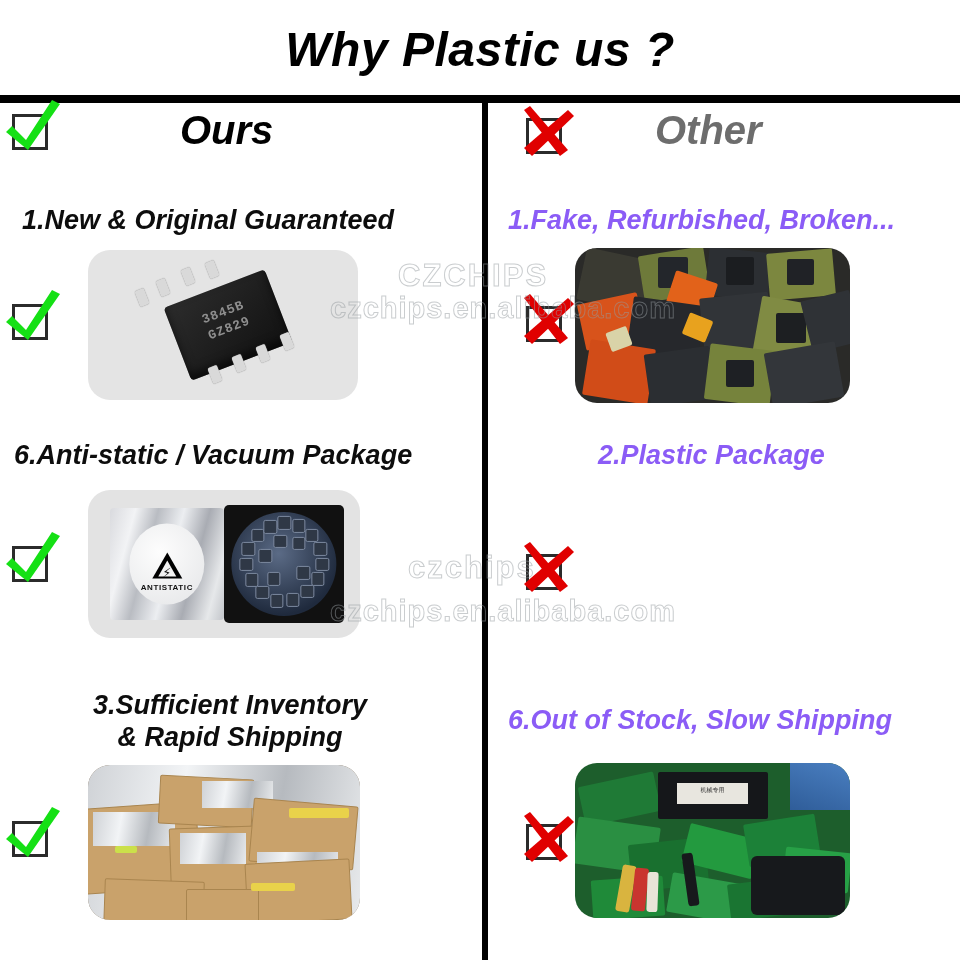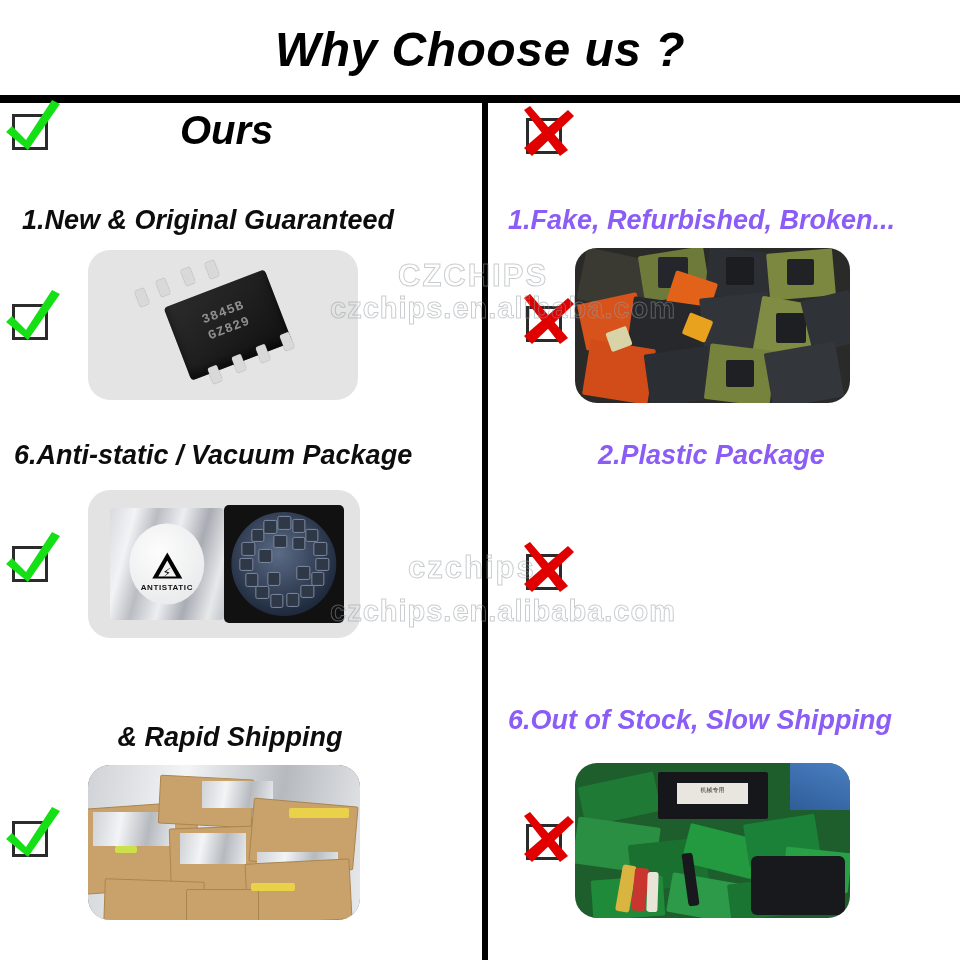--- a/index.html
+++ b/index.html
@@ -118,40 +118,41 @@
   .wm1{left:398px;top:258px;font-size:31px;letter-spacing:2px;}
   .wm2{left:330px;top:292px;font-size:29px;letter-spacing:1px;}
   .wm3{left:408px;top:550px;font-size:31px;letter-spacing:2px;}
   .wm4{left:330px;top:595px;font-size:29px;letter-spacing:1px;}
 </style>
 </head>
 <body>
 
 <div id="page">
 
-  <div class="title">Why Choose us ?</div>
+  <div class="title">Why Plastic us ?</div>
 
   <div class="hrule"></div>
   <div class="vrule"></div>
 
   <div class="mark" style="left:6px;top:108px;">
     <div class="box"></div>
     <svg viewBox="0 0 60 60">
       <path d="M4 34 L10 28 L24 42 L50 2 L58 6 L26 52 Z" fill="#15e015"></path>
     </svg>
   </div>
   <div class="col-head ours">Ours</div>
 
   <div class="mark" style="left:520px;top:112px;">
     <div class="box"></div>
     <svg viewBox="0 0 60 60">
       <path d="M8 8 L14 4 L52 48 L44 54 Z" fill="#e00000"></path>
       <path d="M52 8 L58 14 L16 54 L8 46 Z" fill="#e00000"></path>
     </svg>
   </div>
+  <div class="col-head other">Other</div>
 
   <div class="row-text l" style="left:22px;top:205px;">1.New &amp; Original Guaranteed</div>
   <div class="row-text r" style="left:508px;top:205px;">1.Fake, Refurbished, Broken...</div>
 
   <div class="mark" style="left:6px;top:298px;">
     <div class="box"></div>
     <svg viewBox="0 0 60 60">
       <path d="M4 34 L10 28 L24 42 L50 2 L58 6 L26 52 Z" fill="#15e015"></path>
     </svg>
   </div>
@@ -250,21 +251,21 @@
         <div class="pocket" style="left:58%;top:24%;"></div>
         <div class="pocket" style="left:62%;top:52%;"></div>
         <div class="pocket" style="left:34%;top:58%;"></div>
         <div class="pocket" style="left:26%;top:36%;"></div>
       </div>
     </div>
   </div>
 
 
   <div class="row-text l two" style="left:40px;top:690px;width:380px;">
-    <br>
+    <span>3.Sufficient Inventory</span><br>
     <span>&amp; Rapid Shipping</span>
   </div>
   <div class="row-text r" style="left:508px;top:705px;">6.Out of Stock, Slow Shipping</div>
 
   <div class="mark" style="left:6px;top:815px;">
     <div class="box"></div>
     <svg viewBox="0 0 60 60">
       <path d="M4 34 L10 28 L24 42 L50 2 L58 6 L26 52 Z" fill="#15e015"></path>
     </svg>
   </div>

